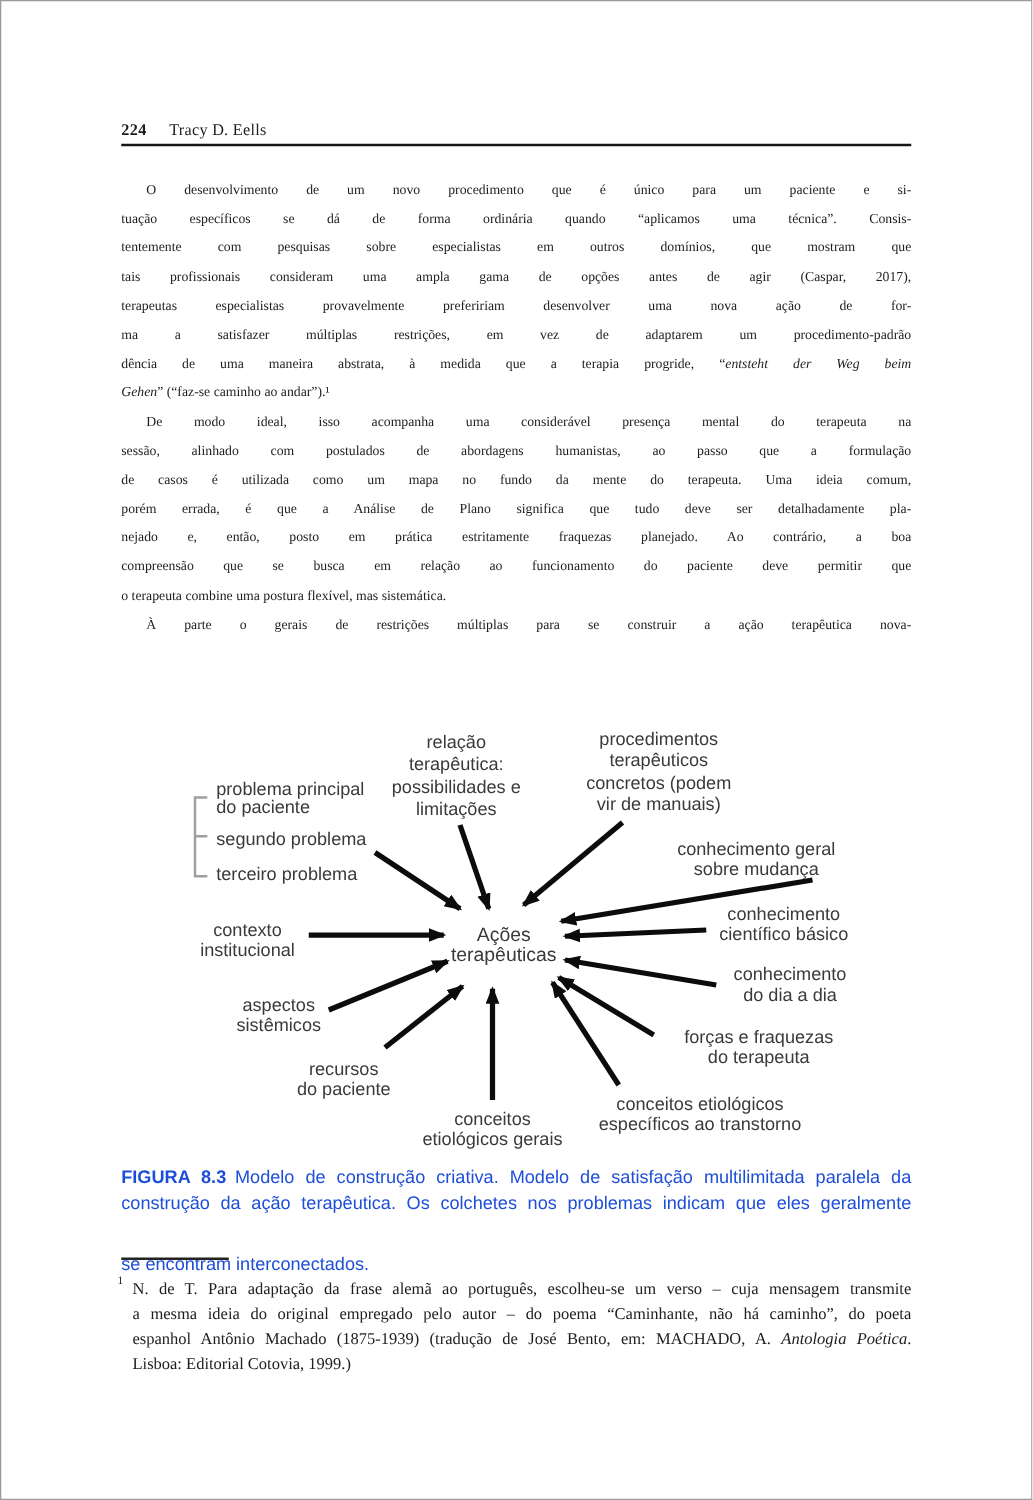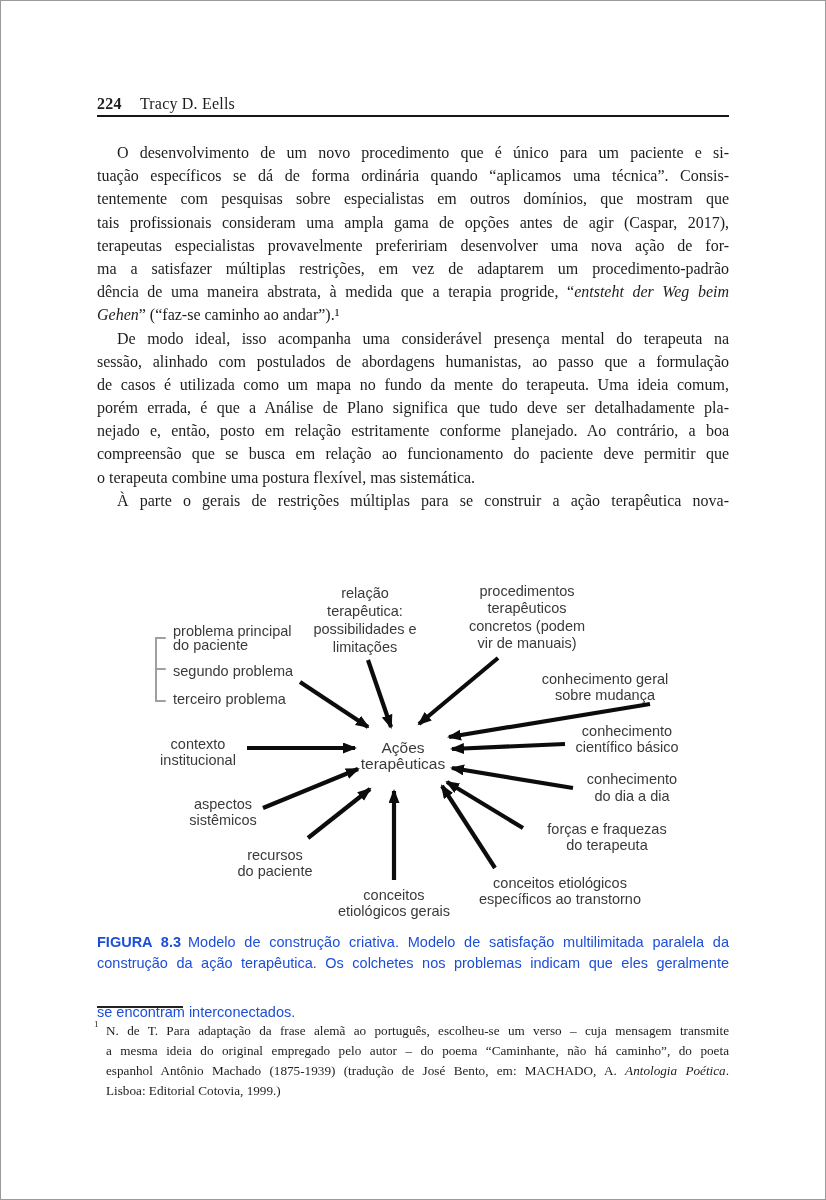--- a/index.html
+++ b/index.html
@@ -5,28 +5,28 @@
   html,body { margin:0; padding:0; background:#ffffff; }
   .page {
     position:relative; width:826px; height:1200px; background:#ffffff;
     box-shadow: inset 0 0 0 1px #9a9a9a;
     overflow:hidden;
     font-family:"Liberation Serif", serif;
     color:#1d1d1d;
   }
   
   .header { position:absolute; left:97px; top:94px; width:632px; display:flex; align-items:baseline;
-            font-size:16px; line-height:20px; }
+            font-size:13px; line-height:20px; }
   .pagenum { font-weight:bold; margin-right:18px; letter-spacing:0.3px; }
   .runtitle { letter-spacing:0.2px;text-align:right; }
   .header-rule { position:absolute; left:97px; top:115px; width:632px; height:2px; background:#161616; }
 
   
   .bodytext { position:absolute; left:97px; top:141px; width:632px;
-              font-size:16px; }
+              font-size:11px; }
   .bline { line-height:23.2px; height:23.2px; white-space:nowrap;
            text-align:justify; text-align-last:justify; }
   .bline.endl { text-align-last:left; }
   .bline.ind  { text-indent:20px; }
 
   
   .figwrap { position:absolute; left:86px; top:572px; width:660px; height:356px; }
   .figwrap svg { display:block; width:660px; height:356px; }
   .figlabel { font-family:"Liberation Sans", sans-serif; font-size:14.5px; fill:#3a3a3a; }
   .figcenter { font-family:"Liberation Sans", sans-serif; font-size:15.5px; fill:#3a3a3a; }
@@ -67,21 +67,21 @@
       <div class="bline">tentemente com pesquisas sobre especialistas em outros domínios, que mostram que</div>
       <div class="bline">tais profissionais consideram uma ampla gama de opções antes de agir (Caspar, 2017),</div>
       <div class="bline">terapeutas especialistas provavelmente prefeririam desenvolver uma nova ação de for-</div>
       <div class="bline">ma a satisfazer múltiplas restrições, em vez de adaptarem um procedimento-padrão</div>
       <div class="bline">dência de uma maneira abstrata, à medida que a terapia progride, “<i>entsteht der Weg beim</i></div>
       <div class="bline endl"><i>Gehen</i>” (“faz-se caminho ao andar”).¹</div>
       <div class="bline ind">De modo ideal, isso acompanha uma considerável presença mental do terapeuta na</div>
       <div class="bline">sessão, alinhado com postulados de abordagens humanistas, ao passo que a formulação</div>
       <div class="bline">de casos é utilizada como um mapa no fundo da mente do terapeuta. Uma ideia comum,</div>
       <div class="bline">porém errada, é que a Análise de Plano significa que tudo deve ser detalhadamente pla-</div>
-      <div class="bline">nejado e, então, posto em relação estritamente conforme planejado. Ao contrário, a boa</div>
+      <div class="bline">nejado e, então, posto em prática estritamente fraquezas planejado. Ao contrário, a boa</div>
       <div class="bline">compreensão que se busca em relação ao funcionamento do paciente deve permitir que</div>
       <div class="bline endl">o terapeuta combine uma postura flexível, mas sistemática.</div>
       <div class="bline ind">À parte o gerais de restrições múltiplas para se construir a ação terapêutica nova-</div>
     </div>
 
   <div class="figwrap">
     <svg viewBox="0 0 660 356" xmlns="http://www.w3.org/2000/svg">
       <defs>
         <marker id="ah" markerUnits="userSpaceOnUse" markerWidth="16" markerHeight="13" refX="12" refY="5.5" orient="auto">
           <path d="M0,0 L14,5.5 L0,11 Z" fill="#0c0c0c"></path>

